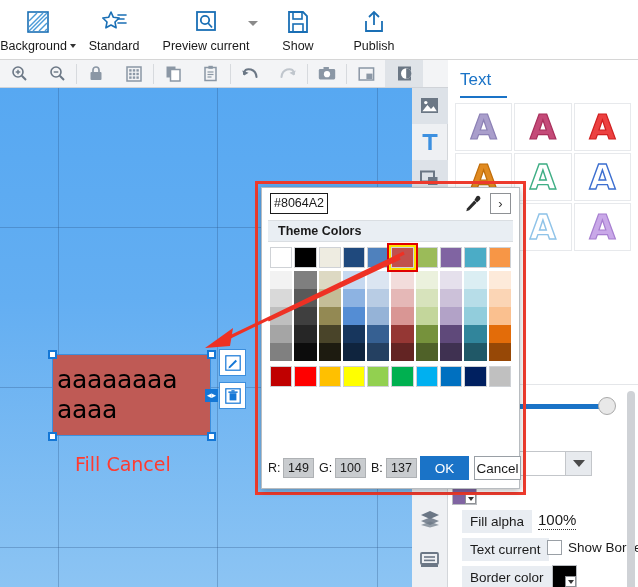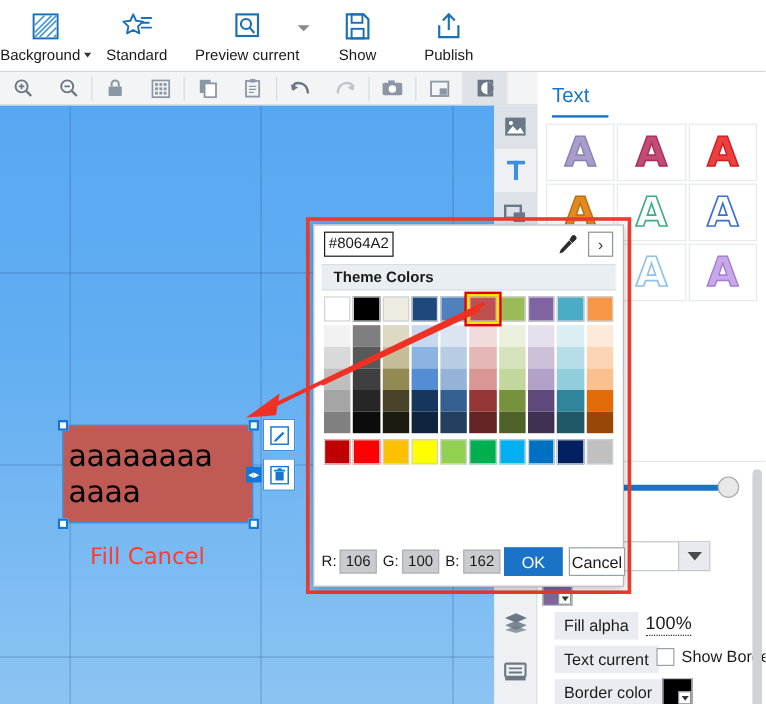--- a/index.html
+++ b/index.html
@@ -690,23 +690,23 @@
       <div class="sw" style="background:#92d050"></div>
       <div class="sw" style="background:#00b050"></div>
       <div class="sw" style="background:#00b0f0"></div>
       <div class="sw" style="background:#0070c0"></div>
       <div class="sw" style="background:#002060"></div>
       <div class="sw" style="background:#c0c0c0"></div>
     </div>
 
     <div class="cp-footer">
       <div class="rgb-lab" style="left:6px;">R:</div>
-      <div class="rgb-val" style="left:21px;">106</div>
+      <div class="rgb-val" style="left:21px;">149</div>
       <div class="rgb-lab" style="left:57px;">G:</div>
       <div class="rgb-val" style="left:73px;">100</div>
       <div class="rgb-lab" style="left:109px;">B:</div>
-      <div class="rgb-val" style="left:124px;">162</div>
+      <div class="rgb-val" style="left:124px;">137</div>
       <div class="btn-ok">OK</div>
       <div class="btn-cancel">Cancel</div>
     </div>
   </div>
 
 </div>
 
 </body></html>

